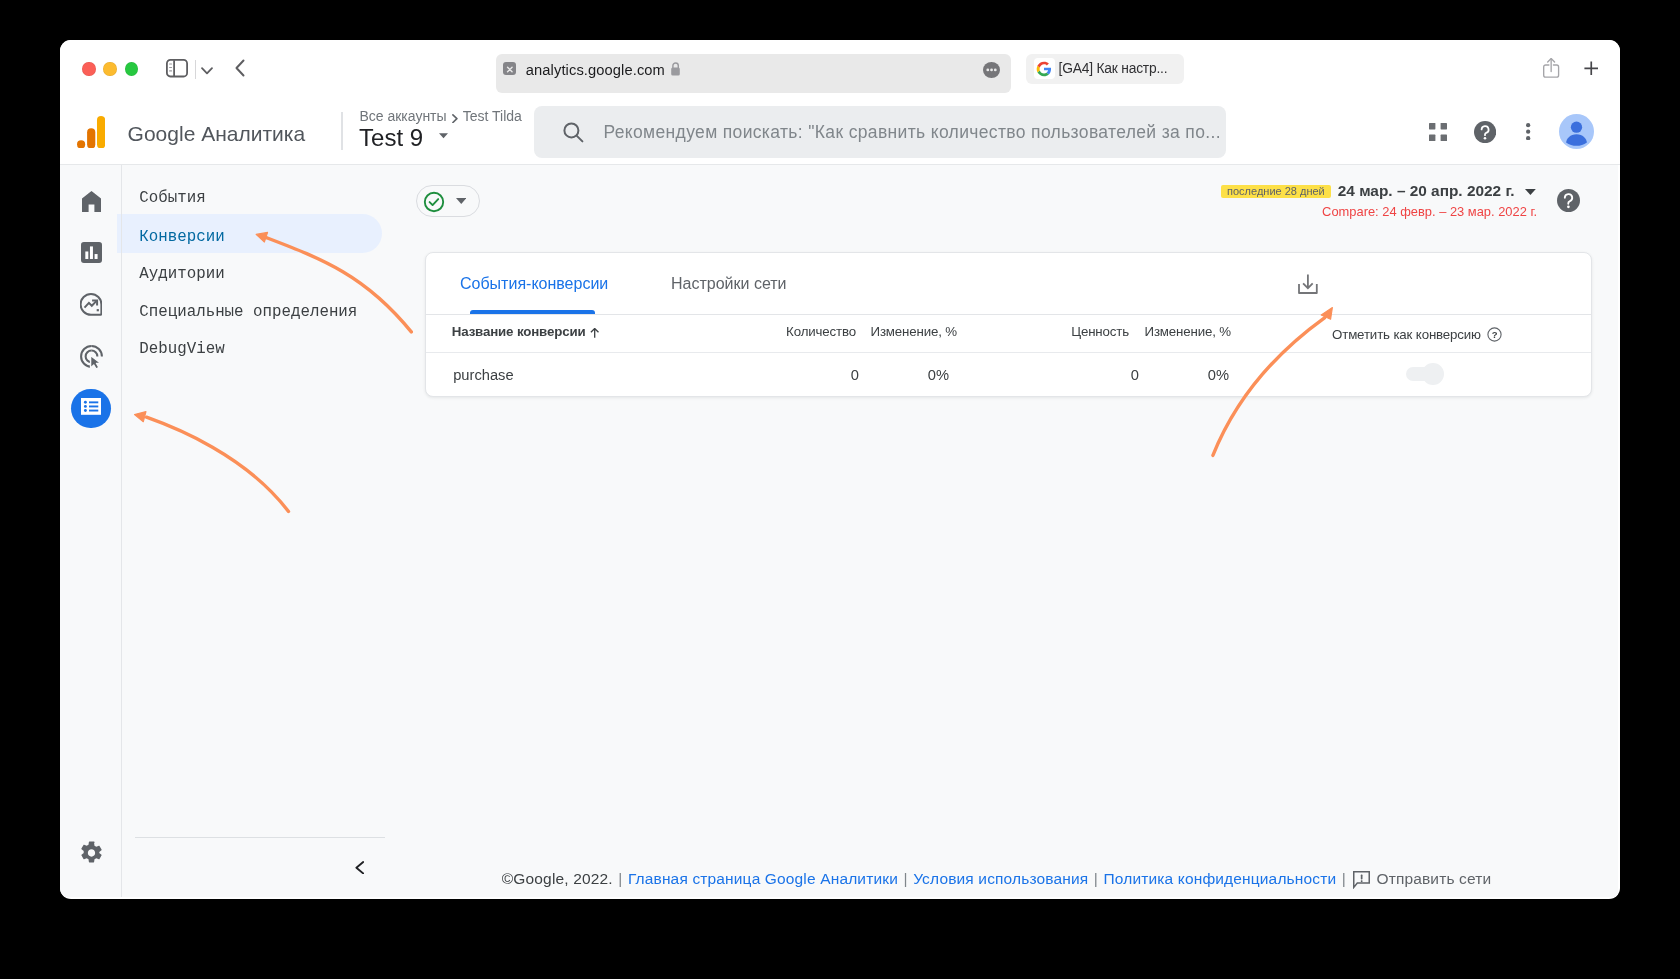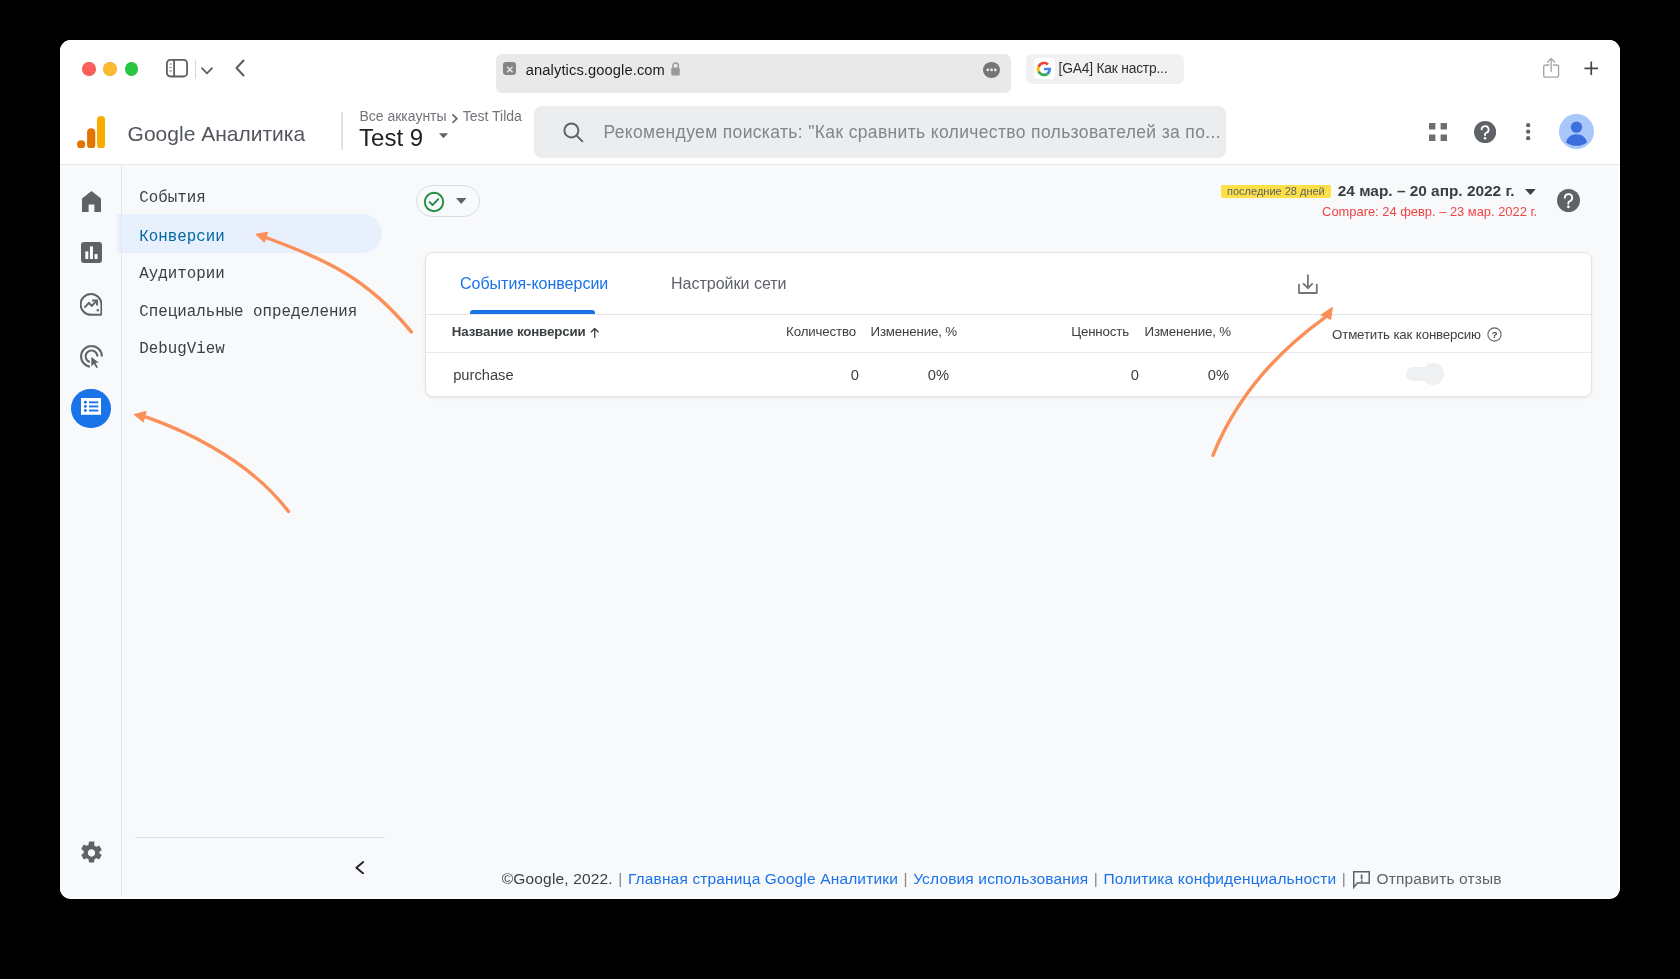--- a/index.html
+++ b/index.html
@@ -426,21 +426,21 @@
     <span class="sep">|</span>
     <a href="#">Политика конфиденциальности</a>
     <span class="sep">|</span>
     <span class="fb-icon">
       <svg width="17" height="17.2" viewBox="0 0 17 17.2">
           <path d="M0.75 0.75 H16.25 V12.1 H4.3 L0.75 16.4 Z" fill="none" stroke="#5f6368" stroke-width="1.5" stroke-linejoin="miter"></path>
           <rect x="7.8" y="3.6" width="1.7" height="4.8" rx="0.6" fill="#5f6368"></rect>
           <rect x="7.8" y="9.2" width="1.7" height="1.7" rx="0.5" fill="#5f6368"></rect>
         </svg>
     </span>
-    <span class="fb-label">Отправить отзыв</span>
+    <span class="fb-label">Отправить сети</span>
   </div>
 </div>
 
 <svg class="anno" viewBox="0 0 1680 979">
   <g>
     <path d="M411.3 331.9 C 365.3 275.3, 322.3 259.0, 266.8 237.8" fill="none" stroke="#FB8F58" stroke-width="3.4" stroke-linecap="round"></path>
     <path d="M256.1 234.4 L 267.6 232.4 L 264.4 242.1 Z" fill="#FB8F58" stroke="#FB8F58" stroke-width="1.1" stroke-linejoin="round"></path>
   </g>
   <g>
     <path d="M288.5 511.5 C 245.7 455.4, 175.8 427.6, 146.5 417.2" fill="none" stroke="#FB8F58" stroke-width="3.4" stroke-linecap="round"></path>

